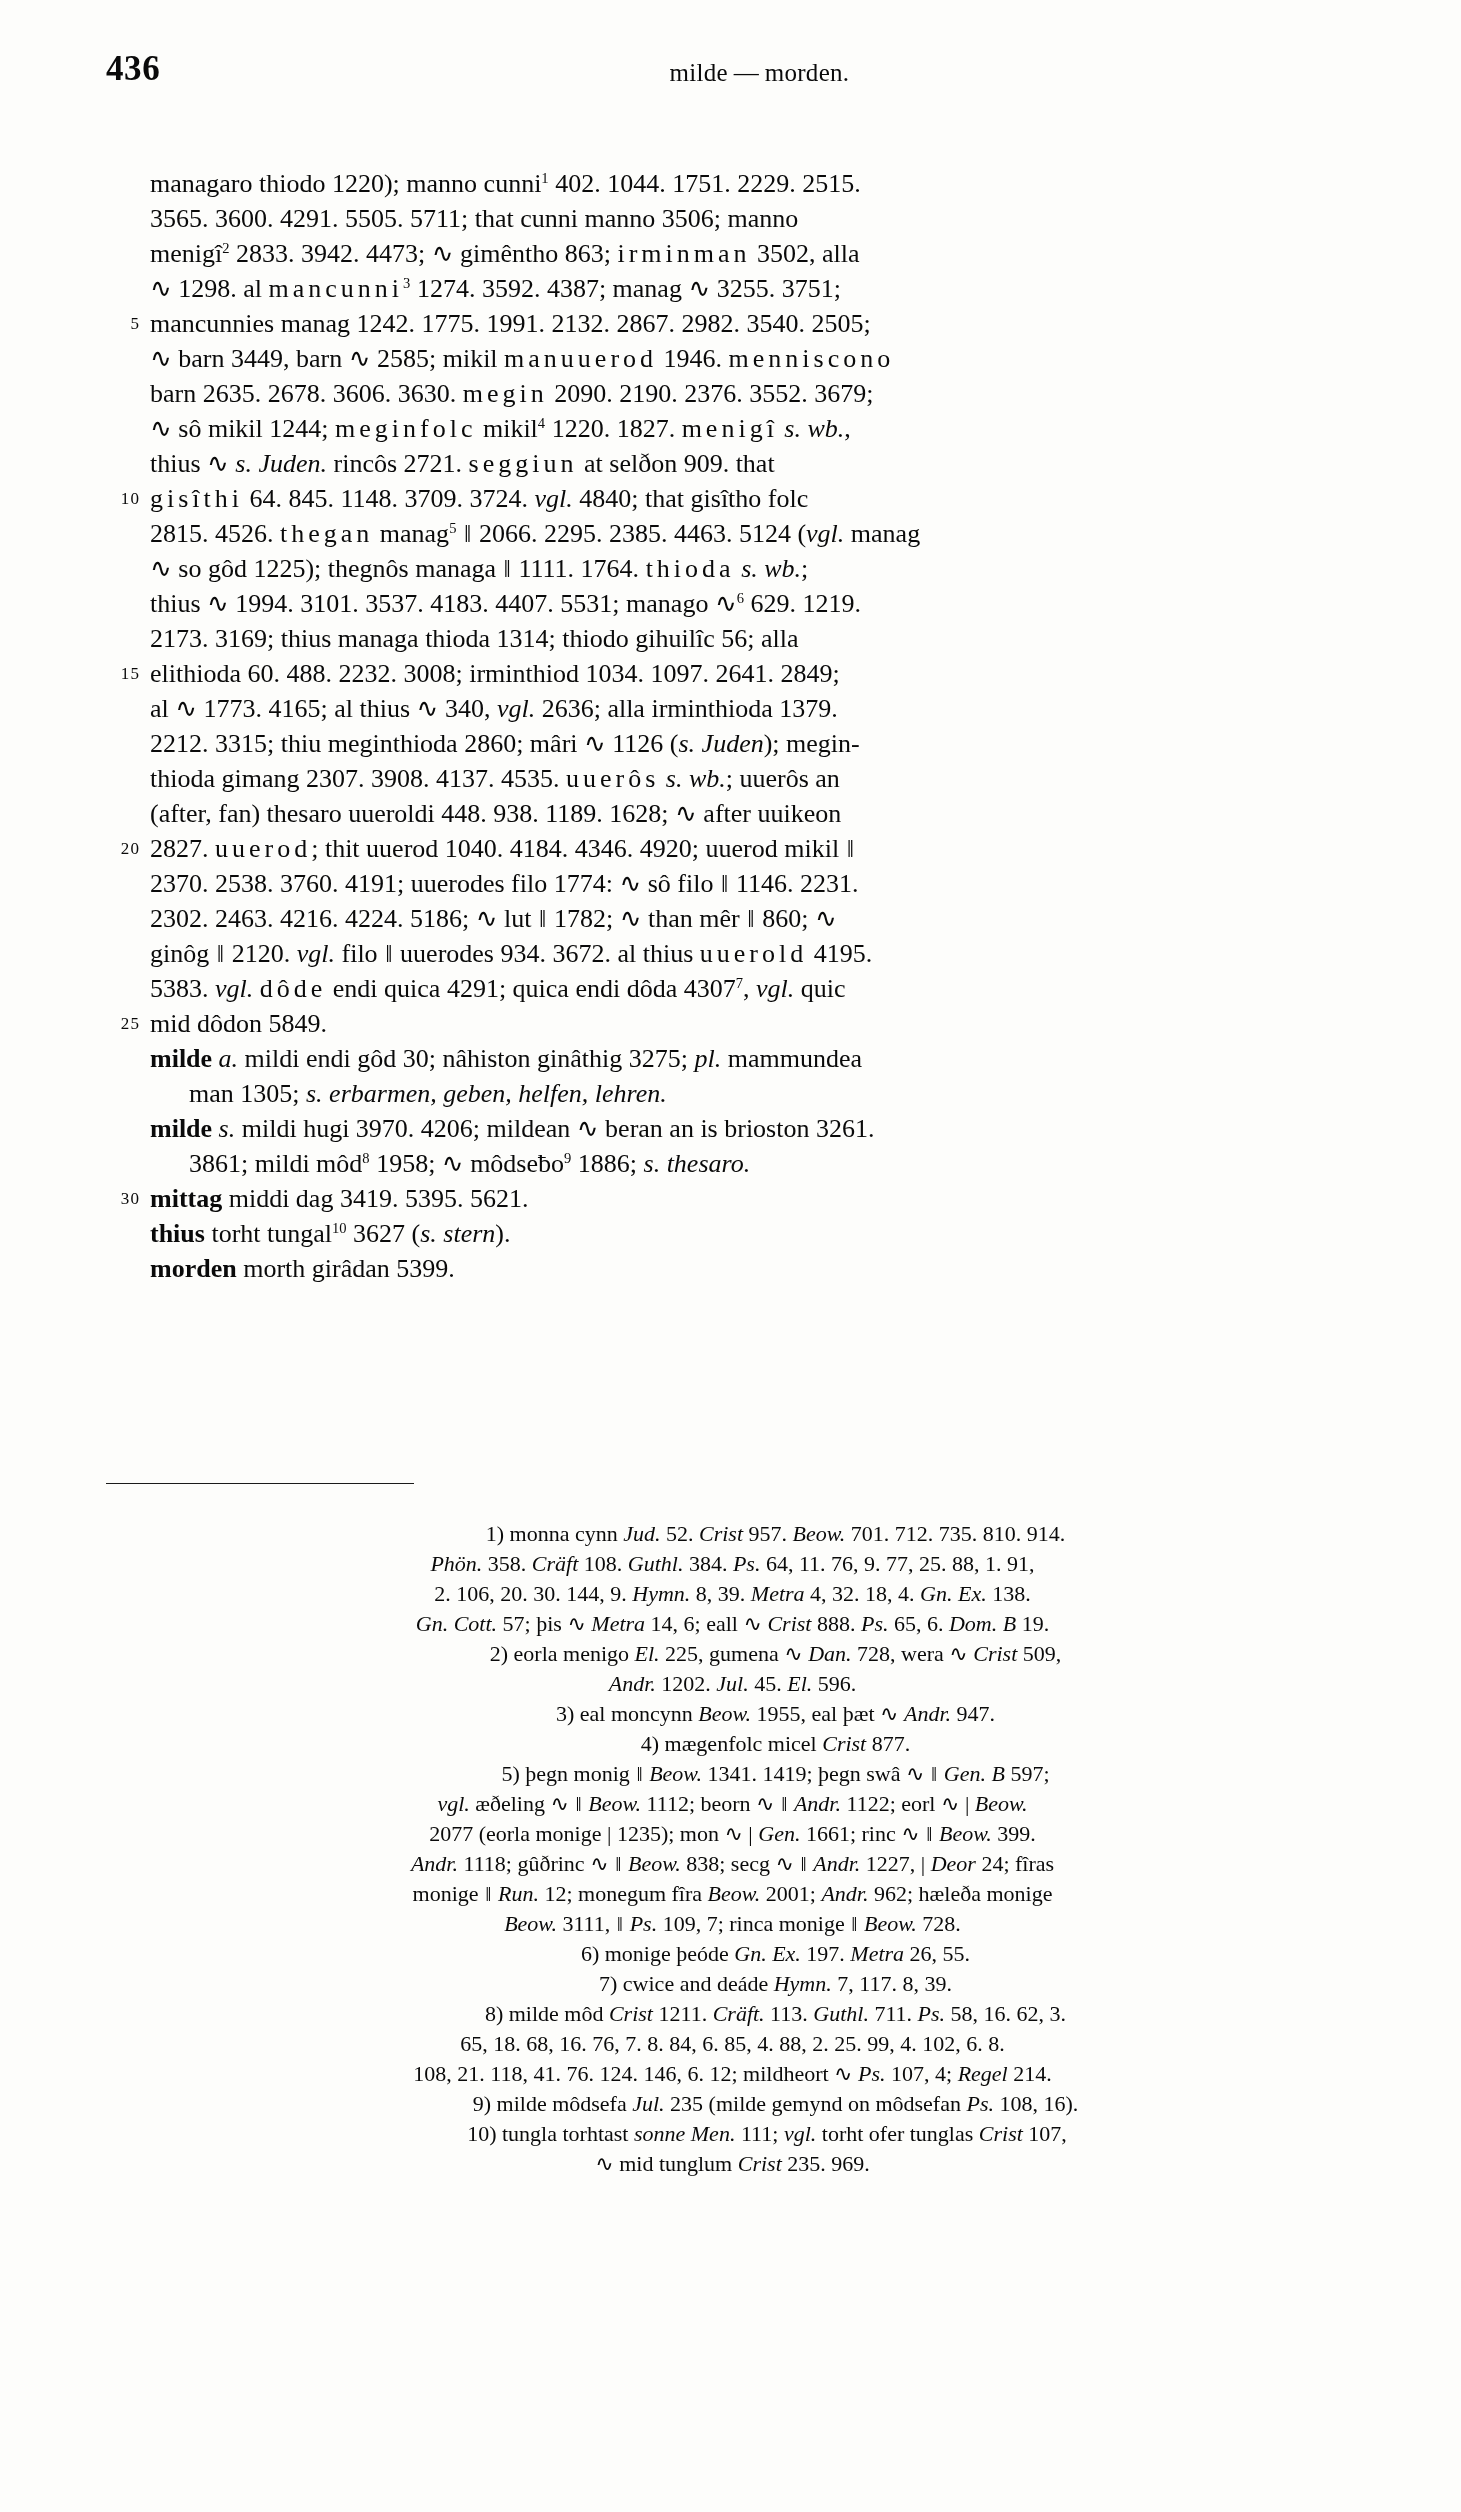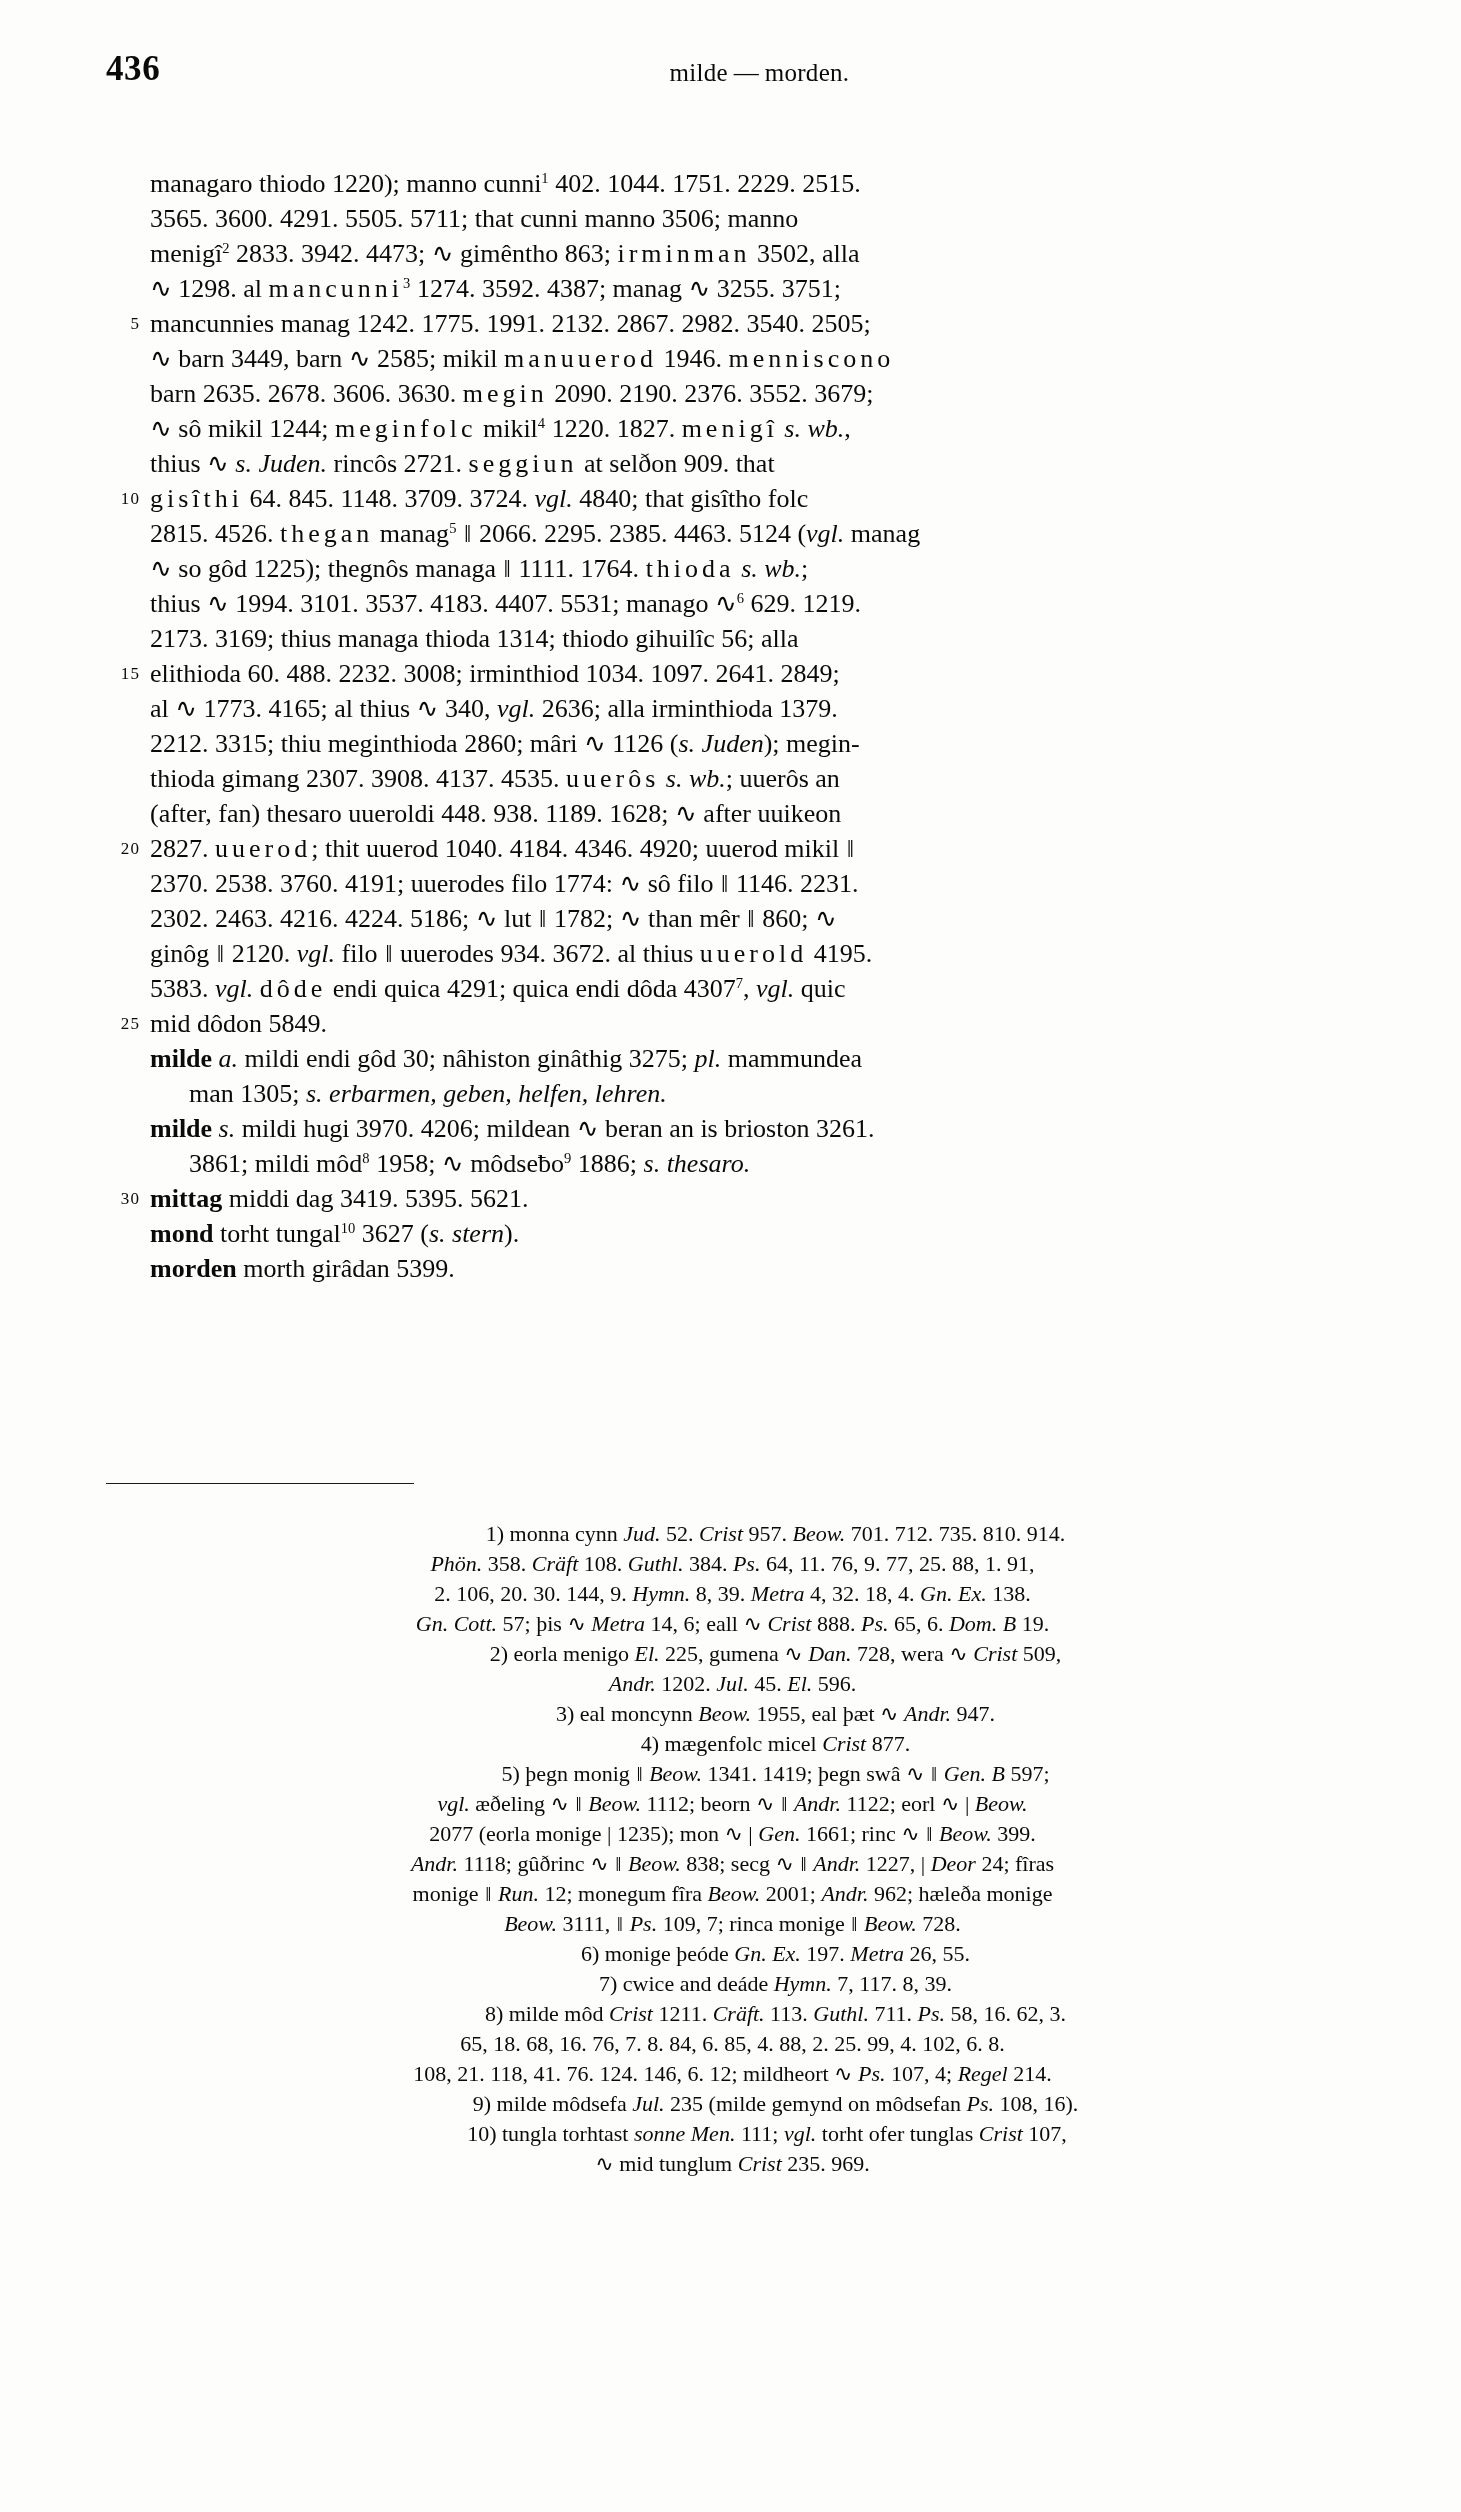--- a/index.html
+++ b/index.html
@@ -148,21 +148,21 @@
         <div class="bline"><span>ginôg <span class="dbar">‖</span> 2120. <i class="it">vgl.</i> filo <span class="dbar">‖</span> uuerodes 934. 3672. al thius <span class="sp">uuerold</span> 4195.</span></div>
         <div class="bline"><span>5383. <i class="it">vgl.</i> <span class="sp">dôde</span> endi quica 4291; quica endi dôda 4307<sup>7</sup>, <i class="it">vgl.</i> quic</span></div>
         <div class="bline"><span class="lnum two">25</span><span>mid dôdon 5849.</span></div>
       </div>
     <div id="entry-list">
         <div class="entry h0"><span><b class="hw">milde</b> <i class="it">a.</i> mildi endi gôd 30; nâhiston ginâthig 3275; <i class="it">pl.</i> mammundea</span></div>
         <div class="entry h1"><span>man 1305; <i class="it">s. erbarmen, geben, helfen, lehren.</i></span></div>
         <div class="entry h0"><span><b class="hw">milde</b> <i class="it">s.</i> mildi hugi 3970. 4206; mildean ∿ beran an is brioston 3261.</span></div>
         <div class="entry h1"><span>3861; mildi môd<sup>8</sup> 1958; ∿ môdseƀo<sup>9</sup> 1886; <i class="it">s. thesaro.</i></span></div>
         <div class="entry h0"><span class="lnum two">30</span><span><b class="hw">mittag</b> middi dag 3419. 5395. 5621.</span></div>
-        <div class="entry h0"><span><b class="hw">mond</b> torht tungal<sup>10</sup> 3627 (<i class="it">s. stern</i>).</span></div>
+        <div class="entry h0"><span><b class="hw">thius</b> torht tungal<sup>10</sup> 3627 (<i class="it">s. stern</i>).</span></div>
         <div class="entry h0"><span><b class="hw">morden</b> morth girâdan 5399.</span></div>
       </div>
   </div>
 
   <div class="fn-rule"></div>
 
   <div class="footnotes">
     <div id="footnote-lines">
         <div class="fline first">1) monna cynn <i class="it">Jud.</i> 52. <i class="it">Crist</i> 957. <i class="it">Beow.</i> 701. 712. 735. 810. 914.</div>
         <div class="fline"><i class="it">Phön.</i> 358. <i class="it">Cräft</i> 108. <i class="it">Guthl.</i> 384. <i class="it">Ps.</i> 64, 11. 76, 9. 77, 25. 88, 1. 91,</div>

